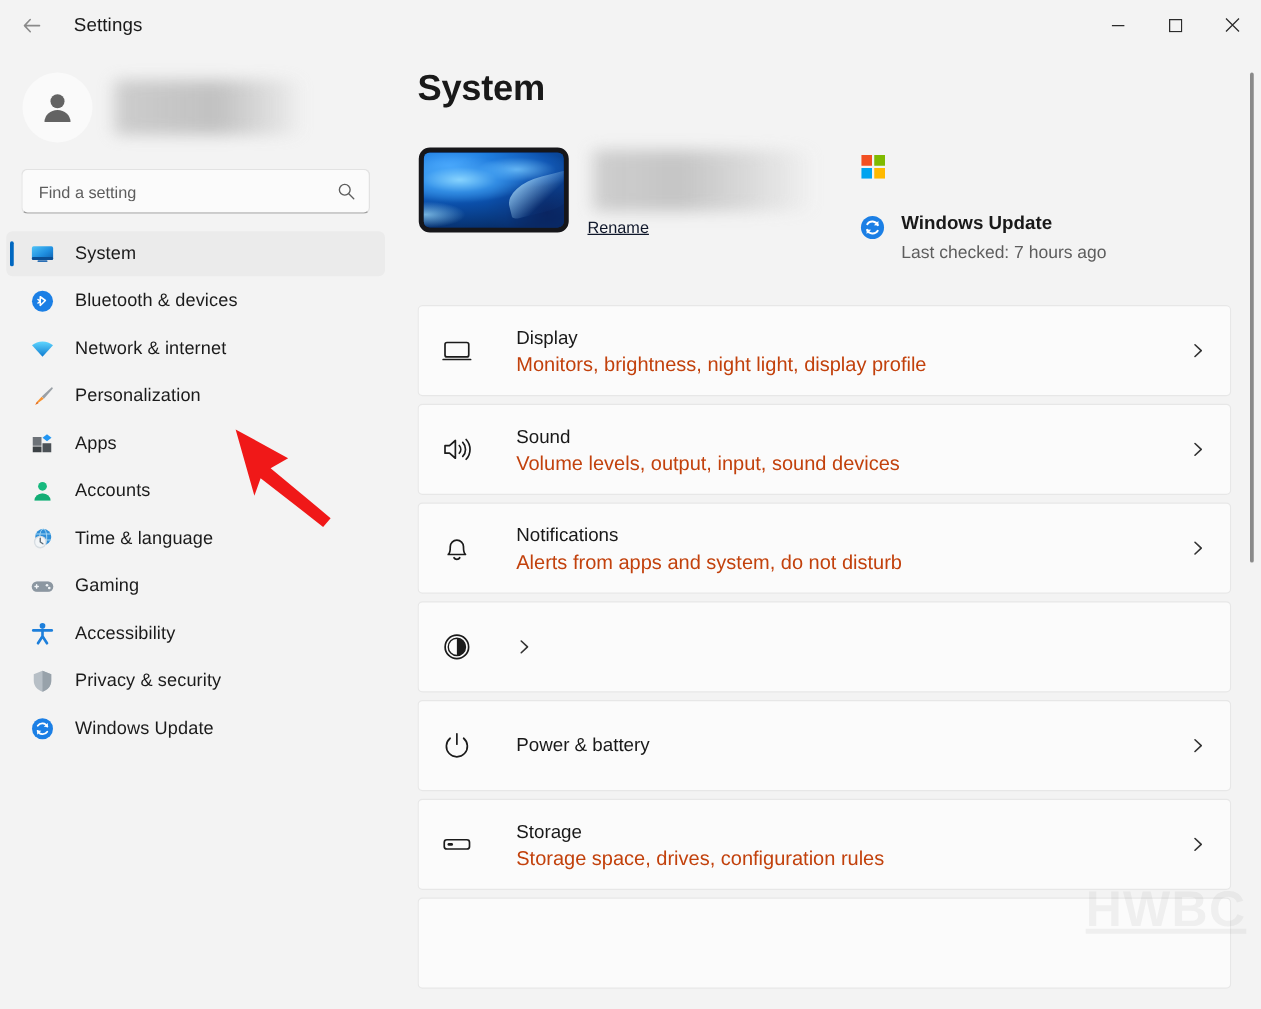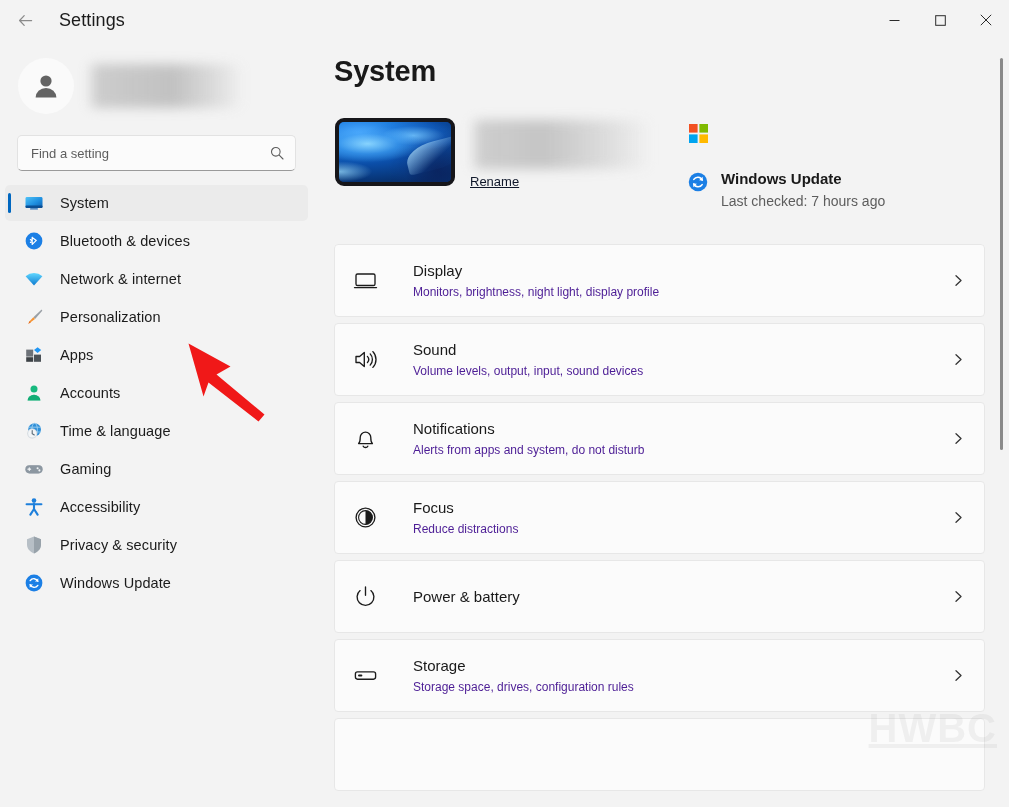--- a/index.html
+++ b/index.html
@@ -28,21 +28,21 @@
     z-index: 20;
   }
   .back-btn {
     width: 34px; height: 30px;
     margin-left: 8px;
     display: flex; align-items: center; justify-content: center;
     border-radius: 5px;
   }
   .back-btn svg { display:block; }
   .app-title {
-    font-size: 18px;
+    font-size: 15px;
     color: #1b1b1b;
     margin-left: 17px;
     letter-spacing: .1px;
   }
   .caption-btns {
     margin-left: auto;
     display: flex; height: 40px;
   }
   .cap-btn {
     width: 46px; height: 40px;
@@ -276,22 +276,22 @@
     color: #1b1b1b;
   }
   .card-ico svg { display:block; }
   .card-text { flex: 1 1 auto; }
   .card-title {
     font-size: 15px;
     color: #191919;
     line-height: 21px;
   }
   .card-sub {
-    font-size: 12px;
-    color: #4c1d95;
+    font-size: 16px;
+    color: #c2410c;
     line-height: 19px;
     margin-top: 2px;
   }
   .chev { color: #333; flex: 0 0 auto; }
   .chev svg { display:block; }
 
   
   .scrollbar {
     position: absolute;
     right: 6px;
@@ -640,24 +640,20 @@
         </div>
 
         <div class="card">
           <span class="card-ico">
             <svg width="25" height="25" viewBox="0 0 25 25">
               <circle cx="12.5" cy="12.5" r="9.4" fill="none" stroke="#1b1b1b" stroke-width="1.35"></circle>
               <path d="M12.5 5.6 a6.9 6.9 0 0 1 0 13.8 Z" fill="#1b1b1b"></path>
               <circle cx="12.5" cy="12.5" r="6.9" fill="none" stroke="#1b1b1b" stroke-width="1.1"></circle>
             </svg>
           </span>
-          <div class="card-text">
-            <div class="card-title">Focus</div>
-            <div class="card-sub">Reduce distractions</div>
-          </div>
           <span class="chev">
             <svg width="13" height="13" viewBox="0 0 13 13">
                 <path d="M4 1.8 L9 6.5 L4 11.2" fill="none" stroke="#333" stroke-width="1.3" stroke-linecap="round" stroke-linejoin="round"></path>
               </svg>
           </span>
         </div>
 
         <div class="card">
           <span class="card-ico">
             <svg width="25" height="25" viewBox="0 0 25 25">

